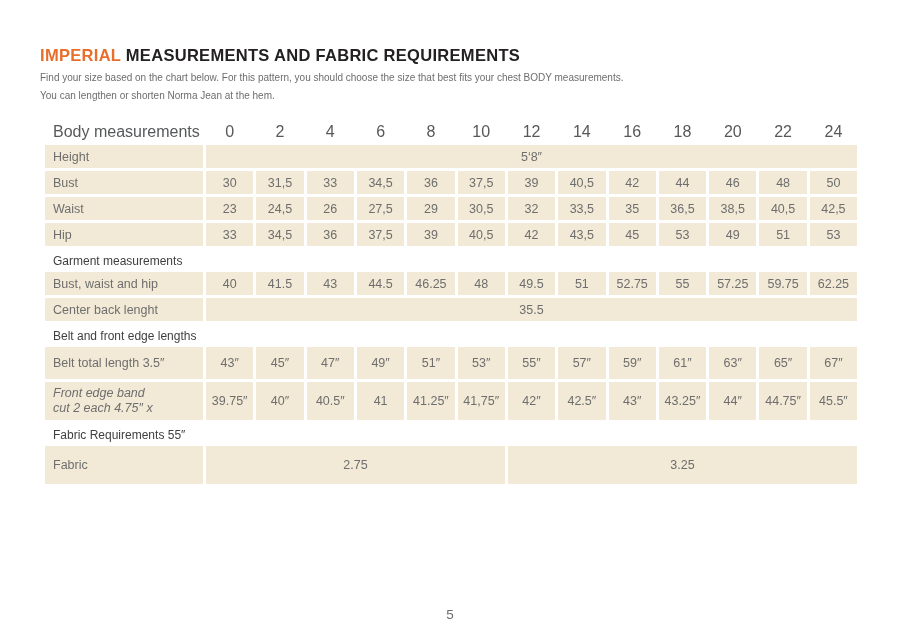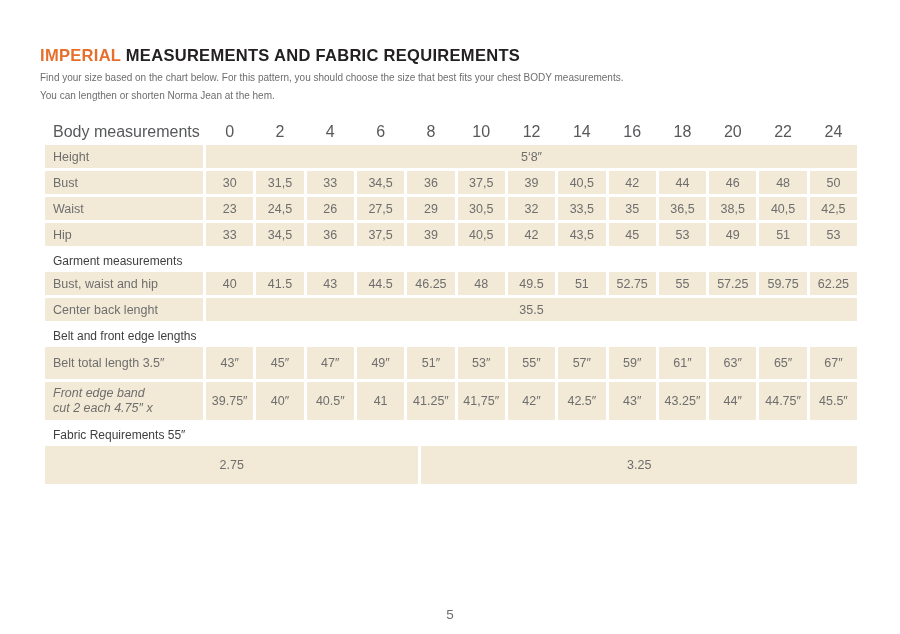--- a/index.html
+++ b/index.html
@@ -206,19 +206,20 @@
         <div class="cell val">42″</div>
         <div class="cell val">42.5″</div>
         <div class="cell val">43″</div>
         <div class="cell val">43.25″</div>
         <div class="cell val">44″</div>
         <div class="cell val">44.75″</div>
         <div class="cell val">45.5″</div>
       </div>
       <div class="section-row">Fabric Requirements 55″</div>
       <div class="trow taller">
+        <div class="cell label">Fabric</div>
         <div class="cell val" style="flex: 6 1 0px;">2.75</div>
         <div class="cell val" style="flex: 7 1 0px;">3.25</div>
       </div>
     </div>
 </div>
 
 <div class="page-number">5</div>
 
 </body></html>

